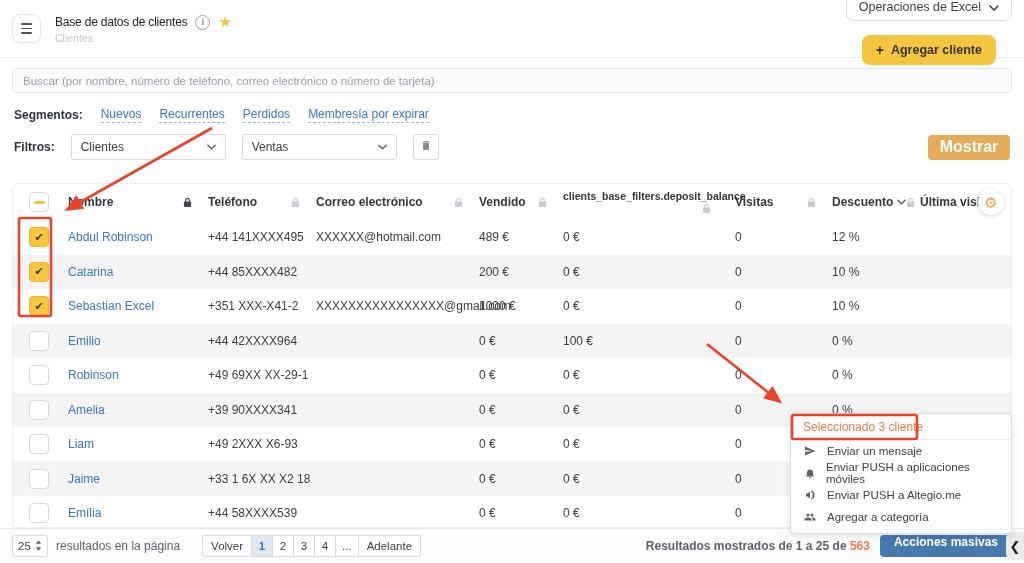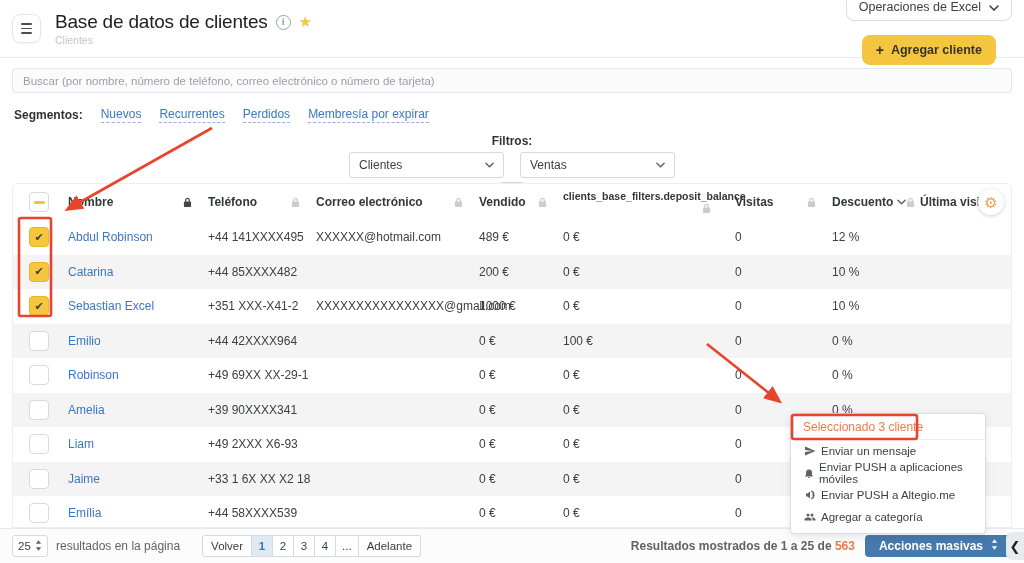--- a/index.html
+++ b/index.html
@@ -7,41 +7,41 @@
   body { font-family:"Liberation Sans","DejaVu Sans",sans-serif; background:#fff; color:#3c4043; position:relative; }
 
   
   .top { height:58px; border-bottom:1px solid #e9ebee; display:flex; align-items:center; padding:0 12px; }
   .burger { width:29px; height:29px; border:1px solid #e4e6ea; border-radius:8px; background:#fff;
             box-shadow:0 1px 2px rgba(0,0,0,.04); display:flex; flex-direction:column; gap:2.5px;
             align-items:center; justify-content:center; cursor:pointer; }
   .burger i { display:block; width:11px; height:1.8px; background:#4a4f55; border-radius:1px; }
   .title-wrap { margin-left:14px; }
   .title-line { display:flex; align-items:center; gap:8px; }
-  .page-title { font-size:19px; font-weight:500; color:#202124; letter-spacing:-.2px; }
+  .page-title { font-size:12px; font-weight:500; color:#202124; letter-spacing:-.2px; }
   .info-ic { width:15px; height:15px; border:1.4px solid #9aa0a6; border-radius:50%; color:#9aa0a6;
              font-size:10px; line-height:12px; text-align:center; font-weight:700; font-family:"Liberation Serif",serif; }
   .star-ic { color:#f5c644; font-size:15px; }
   .subtitle { font-size:10.5px; color:#c2c6cc; margin-top:1px; }
   .top-right { margin-left:auto; display:flex; align-items:center; gap:14px;flex-direction:column; }
   .btn-excel { display:flex; align-items:center; gap:8px; border:1px solid #dadce0; background:#fff;
                border-radius:8px; padding:6px 12px; font-size:12.5px; color:#3c4043; cursor:pointer; }
   .btn-add { display:flex; align-items:center; gap:7px; background:#f4c63f; border:none; border-radius:8px;
              padding:7px 14px; font-size:12.5px; font-weight:700; color:#39332a; cursor:pointer; }
   .plus { font-size:14px; font-weight:700; }
 
   
   .search-row { padding:10px 12px 0; }
   .search-input { width:100%; height:25px; border:1px solid #e3e5e8; background:#fafbfc; border-radius:4px;
                   padding:0 10px; font-size:11.5px; color:#3c4043; font-family:inherit; }
   .search-input::placeholder { color:#9aa0a6; }
   .seg-row { display:flex; align-items:center; gap:18px; padding:14px 14px 0; font-size:12px; }
   .seg-label { font-weight:700; color:#2f3338; }
   .seg-link { color:#3b76c2; border-bottom:1px dashed rgba(59,118,194,.55); padding-bottom:1px; cursor:pointer; }
-  .filt-row { display:flex; align-items:center; gap:4px; padding:11px 14px 0; font-size:12px;flex-direction:column; }
+  .filt-row { display:flex; align-items:center; gap:16px; padding:11px 14px 0; font-size:12px; }
   .filt-label { font-weight:700; color:#2f3338; }
   .fd { width:155px; height:26px; border:1px solid #d6d9dd; border-radius:3px; background:#fff;
         display:flex; align-items:center; padding:0 9px; cursor:pointer; }
   .fd .fd-txt { color:#3c4043; }
   .fd .car { margin-left:auto; color:#5f6368; display:flex; }
   .trash-btn { width:26px; height:26px; border:1px solid #d6d9dd; border-radius:3px; background:#fff;
                display:flex; align-items:center; justify-content:center; color:#8a9097; cursor:pointer; }
   .btn-show { margin-left:auto; background:#e4ab59; color:#fff; border:none; border-radius:4px;
               width:82px; height:25px; font-size:16px; font-weight:700; cursor:pointer; }
 
@@ -83,31 +83,31 @@
   .pg-btn { min-width:21px; height:22px; padding:0 8px; border:1px solid #d6d9dd; border-left-width:0;
             background:#fff; display:flex; align-items:center; justify-content:center; font-size:11.5px;
             color:#3c4043; cursor:pointer; }
   .pg-btn:first-child { border-left-width:1px; border-radius:3px 0 0 3px; }
   .pg-btn:last-child { border-radius:0 3px 3px 0; }
   .pg-btn.num { padding:0 6px; }
   .pg-btn.active { background:#dfe9f2; color:#3b76c2; font-weight:700; }
   .results { margin-left:auto; margin-right:10px;font-weight:bold; }
   .results .tot { color:#ed7a4d; }
   .btn-bulk { background:#4679ae; color:#fff; border:none; border-radius:4px; height:22px; padding:0 14px;
-              font-size:12px; font-weight:700; display:flex; align-items:center; gap:8px; cursor:pointer; }
+              font-size:12px; font-weight:700; display:flex; align-items:center; gap:8px; cursor:pointer;flex-direction:column; }
   .collapse-tab { position:absolute; right:0; bottom:3px; width:18px; height:28px; background:#e9eaec;
                   border-radius:6px 0 0 6px; display:flex; align-items:center; justify-content:center;
                   font-size:13px; font-weight:700; color:#1b1d1f; cursor:pointer; }
 
   
-  .popup { position:absolute; left:790px; top:413px; width:196px; background:#fff; border:1px solid #d9dce0;
+  .popup { position:absolute; left:790px; top:413px; width:222px; background:#fff; border:1px solid #d9dce0;
            border-radius:4px; box-shadow:0 2px 8px rgba(0,0,0,.10); z-index:30; padding-bottom:5px; }
   .popup-head { height:26px; display:flex; align-items:center; padding:0 12px; color:#ed7a4d; font-size:12px;
                 border-bottom:1px solid #eceef1; }
-  .popup-item { height:22px; display:flex; align-items:center; gap:4px; padding:0 12px; font-size:11.5px;
+  .popup-item { height:22px; display:flex; align-items:center; gap:10px; padding:0 12px; font-size:11.5px;
                 color:#3c4043; cursor:pointer; }
   .popup-item .pi-ic { width:14px; display:flex; justify-content:center; color:#5f6368; }
 
   
   .annot { position:absolute; left:0; top:0; z-index:40; pointer-events:none; }
 </style>
 </head>
 <body>
 
 <div class="top">

